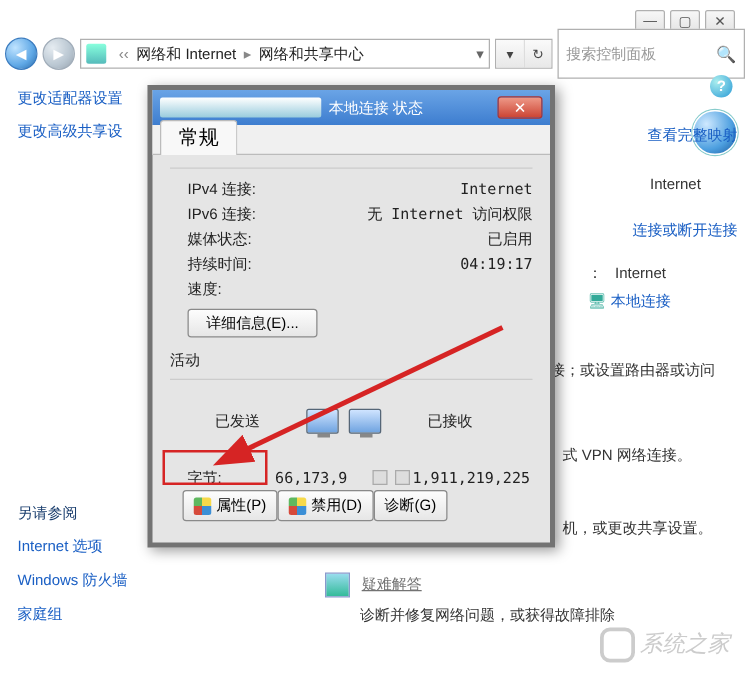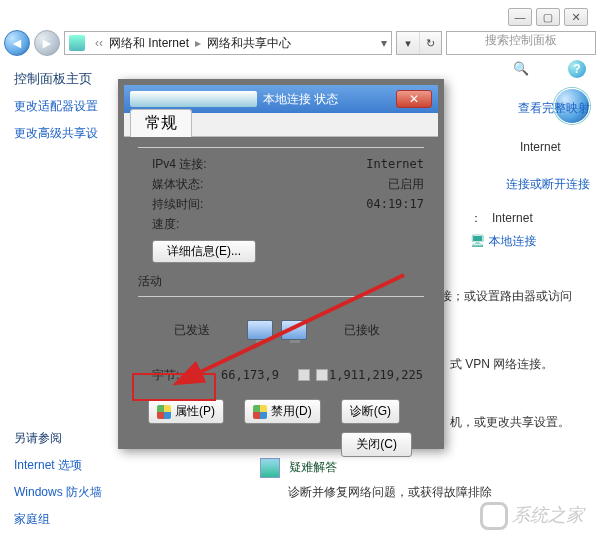--- a/index.html
+++ b/index.html
@@ -12,45 +12,45 @@
 
 .toolbar { position: absolute; top: 28px; left: 4px; right: 4px; height: 30px; display: flex; align-items: center; gap: 4px; }
 .nav-btn { width: 26px; height: 26px; border-radius: 50%; background: radial-gradient(circle at 30% 30%, #bfe3ff, #5fa8e6 60%, #2c6aa8); border: 1px solid #3a7bbf; display: flex; align-items: center; justify-content: center; color: #fff; font-size: 14px; }
 .nav-btn.disabled { filter: grayscale(70%) opacity(0.6); }
 .breadcrumb { flex: 1; height: 24px; border: 1px solid #b0b0b0; background: #fff; display: flex; align-items: center; font-size: 12px; color: #222; padding: 0 4px; gap: 2px; }
 .bc-icon { width: 16px; height: 16px; background: linear-gradient(#8fd, #5bb); border-radius: 2px; margin-right: 4px; }
 .bc-sep { color: #888; margin: 0 4px; }
 .refresh-group { display: flex; border: 1px solid #b0b0b0; height: 24px; }
 .refresh-group button { width: 22px; background: linear-gradient(#fafafa,#e8e8e8); border: none; border-left: 1px solid #ddd; font-size: 11px; color: #444; }
 .refresh-group button:first-child { border-left: none; }
-.search-box { width: 150px; height: 24px; border: 1px solid #b0b0b0; background: #fff; display: flex; align-items: center; font-size: 12px; color: #999; padding: 0 6px; gap: 6px; flex-direction: column; }
+.search-box { width: 150px; height: 40px; border: 1px solid #b0b0b0; background: #fff; display: flex; align-items: center; font-size: 12px; color: #999; padding: 0 6px; gap: 6px; }
 .search-icon { color: #3a7bbf; font-size: 13px; }
 
 
 .sidebar { position: absolute; top: 70px; left: 14px; width: 120px; font-size: 12px; }
 .sidebar .heading { color: #1a3e6e; font-size: 13px; margin-bottom: 10px; }
 .sidebar .link { color: #1a5fc4; margin-bottom: 10px; cursor: pointer; white-space: nowrap; }
 .sidebar .sep { height: 260px; }
 .sidebar .heading2 { color: #1a3e6e; margin: 18px 0 10px; }
 
 
 .right-col { position: absolute; top: 62px; right: 10px; width: 130px; font-size: 12px; text-align: right; }
 .right-col .blk { margin-bottom: 14px; }
 .right-col .lnk { color: #1a5fc4; cursor: pointer; }
 .right-col .txt { color: #333; }
 .help-q { position: absolute; top: 60px; right: 14px; width: 18px; height: 18px; border-radius: 50%; background: radial-gradient(circle at 30% 30%, #aee, #2a9ad6); color: #fff; display: flex; align-items: center; justify-content: center; font-size: 12px; font-weight: bold; }
 .globe-icon { width: 36px; height: 36px; border-radius: 50%; background: radial-gradient(circle at 30% 30%, #cfe9ff, #4ea0e0 60%, #1a5a9e); border: 1px solid #fff; box-shadow: 0 0 0 1px #8cc; margin-left: auto; }
 
 
 .bottom-text { position: absolute; font-size: 12px; color: #333; }
-.bottom-text .lnk { color: #14532d; cursor: pointer; }
+.bottom-text .lnk { color: #737373; cursor: pointer; text-decoration: underline; }
 .ts-icon { width: 20px; height: 20px; background: linear-gradient(#9de,#3b9); border: 1px solid #89c; display: inline-block; vertical-align: middle; margin-right: 6px; }
 
 
-.dialog { position: absolute; top: 79px; left: 118px; width: 326px; height: 370px; background: #737373; border: 6px solid #737373; box-shadow: 3px 3px 10px rgba(0,0,0,0.4); }
+.dialog { position: absolute; top: 68px; left: 118px; width: 326px; height: 370px; background: #e5e5e5; border: 4px solid #737373; box-shadow: 3px 3px 10px rgba(0,0,0,0.4); }
 .dlg-title { height: 28px; background: linear-gradient(#6aa4e6, #3d7dcf); display: flex; align-items: center; padding: 0 6px; color: #fff; font-size: 12px; gap: 6px; }
 .dlg-title-icon { width: 16px; height: 16px; background: linear-gradient(#fff,#9cd); border-radius: 2px; }
 .dlg-title span { flex: 1; }
 .dlg-close { width: 36px; height: 18px; background: linear-gradient(#e98, #c43); border: 1px solid #a33; border-radius: 3px; color: #fff; font-size: 12px; display: flex; align-items: center; justify-content: center; cursor: pointer; }
 
 .dlg-tabs { height: 24px; display: flex; align-items: flex-end; padding-left: 6px; background: #f0f0f0; border-bottom: 1px solid #bbb; }
 .dlg-tab { padding: 3px 14px; font-size: 16px; background: #f8f8f8; border: 1px solid #bbb; border-bottom: none; border-radius: 3px 3px 0 0; position: relative; top: 1px; }
 
 .dlg-body { padding: 10px 14px 6px; font-size: 12px; color: #222; height: calc(100% - 28px - 24px); display: flex; flex-direction: column; }
 .section-label { margin-bottom: 6px; }
@@ -71,21 +71,21 @@
 .bytes-row .lbl { width: 50px; }
 .bytes-row .val { flex: 1; text-align: center; font-family: Consolas, monospace; }
 .bytes-row .mid { width: 30px; height: 20px; position: relative; }
 .bytes-row .mid::before, .bytes-row .mid::after { content: ""; position: absolute; width: 10px; height: 10px; background: #ddd; border: 1px solid #aaa; top: 4px; }
 .bytes-row .mid::before { left: 0; } .bytes-row .mid::after { right: 0; }
 
 
 .red-arrow { position: absolute; pointer-events: none; }
 .red-arrow svg { overflow: visible; }
 
-.btn-row { display: flex; gap: 20px; padding-left: 10px; margin-top: 14px; }
+.btn-row { display: flex; gap: 0; padding-left: 10px; margin-top: 0; }
 .btn-row .btn { padding: 3px 8px; font-size: 12px; background: linear-gradient(#fdfdfd,#e6e6e6); border: 1px solid #8a8a8a; border-radius: 3px; display: flex; align-items: center; gap: 4px; }
 .shield { width: 14px; height: 14px; background: conic-gradient(#f6d94a 0 25%, #3b8fd6 25% 50%, #d64a3b 50% 75%, #5fb85f 75% 100%); border-radius: 2px; }
 .highlight-box { position: absolute; border: 2px solid #d62424; pointer-events: none; }
 
 .dlg-footer { text-align: right; padding: 8px 12px 0 0; }
 .dlg-footer button { padding: 3px 14px; font-size: 12px; background: linear-gradient(#fdfdfd,#e6e6e6); border: 1px solid #8a8a8a; border-radius: 3px; }
 
 
 .watermark { position: absolute; bottom: 12px; right: 16px; font-size: 18px; color: #ccc; font-style: italic; font-weight: normal; }
 .watermark .logo { display: inline-block; width: 28px; height: 28px; border: 3px solid #ccc; border-radius: 8px; vertical-align: middle; margin-right: 4px; position: relative; }
@@ -118,21 +118,20 @@
   <div class="search-box">
     <span>搜索控制面板</span>
     <span style="flex:1"></span>
     <span class="search-icon">🔍</span>
   </div>
 </div>
 
 <div class="help-q">?</div>
 
 <div class="sidebar">
-  <div class="heading">控制面板主页</div>
   <div class="link">更改适配器设置</div>
   <div class="link">更改高级共享设</div>
   <div class="sep"></div>
   <div class="heading2">另请参阅</div>
   <div class="link">Internet 选项</div>
   <div class="link">Windows 防火墙</div>
   <div class="link">家庭组</div>
 </div>
 
 <div class="right-col" style="top:88px">
@@ -169,20 +168,24 @@
     <div class="dlg-close">✕</div>
   </div>
   <div class="dlg-tabs">
     <div class="dlg-tab">常规</div>
   </div>
   <div class="dlg-body">
     <hr class="section-divider">
     <div class="kv-row">
         <span class="k">IPv4 连接:</span>
         <span class="v">Internet</span>
+      </div>
+    <div class="kv-row">
+        <span class="k">IPv6 连接:</span>
+        <span class="v">无 Internet 访问权限</span>
       </div>
     <div class="kv-row">
         <span class="k">媒体状态:</span>
         <span class="v">已启用</span>
       </div>
     <div class="kv-row">
         <span class="k">持续时间:</span>
         <span class="v">04:19:17</span>
       </div>
     <div class="kv-row">
@@ -216,23 +219,20 @@
       <button class="btn">
           <span class="shield"></span>
           <span>禁用(D)</span>
         </button>
       <button class="btn">
           <span>诊断(G)</span>
         </button>
     </div>
 
     <div style="flex:1"></div>
-    <div class="dlg-footer">
-      <button>关闭(C)</button>
-    </div>
   </div>
 
   <div class="highlight-box" style="top:288px;left:8px;width:84px;height:28px"></div>
 
   <div class="red-arrow" style="top:190px;left:60px">
     <svg width="230" height="120">
       <defs>
           <marker id="ah" markerWidth="10" markerHeight="10" refX="2" refY="3" orient="auto">
             <path d="M0,0 L0,6 L8,3 z" fill="#d62424"></path>
           </marker>

